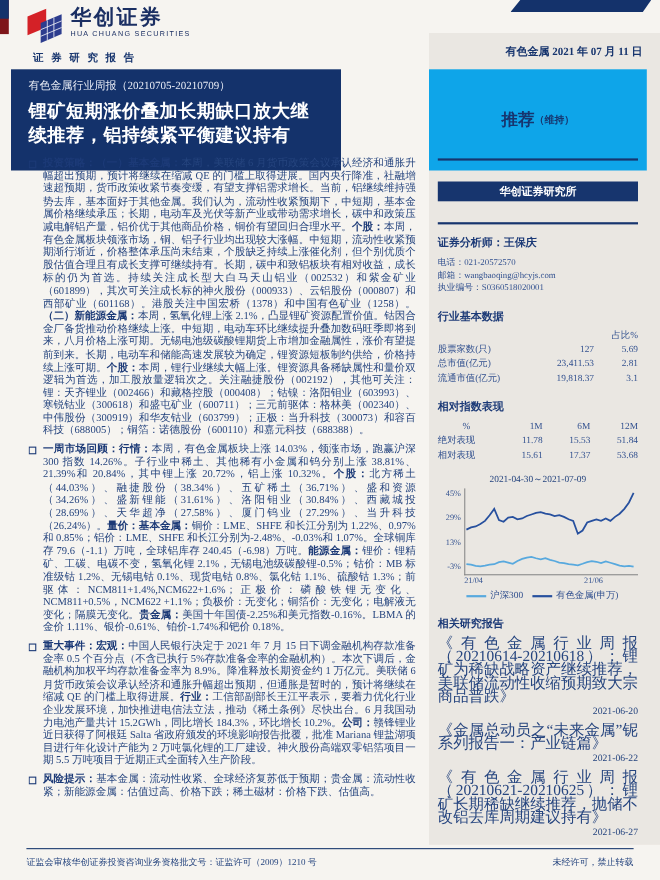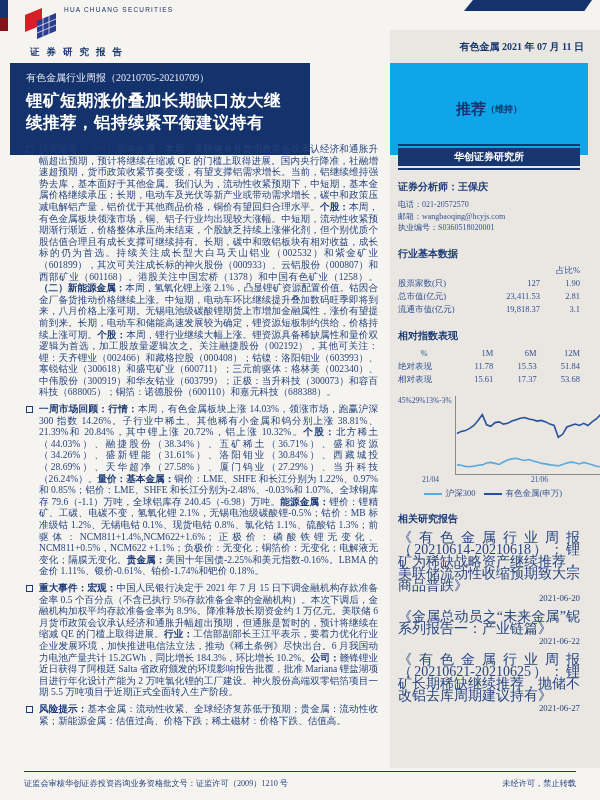--- a/index.html
+++ b/index.html
@@ -34,40 +34,40 @@
   .rating-word{font-size:15px;font-weight:bold;color:#17356e;}
   .rating-status{font-size:9px;font-weight:bold;color:#17356e;}
   
   .body-col{position:absolute;left:26px;top:143px;width:352px;height:624px;overflow:hidden;}
   .section{display:flex;margin-bottom:5px;}
   .bullet{flex:0 0 auto;width:5px;height:5px;border:1.5px solid #1c3a77;margin:3px 6px 0 0;}
   .para{flex:1 1 auto;font-size:9.6px;line-height:11.6px;text-align:justify;color:#26457f;}
   .bseg{font-weight:bold;color:#1c3a77;}
   
   .sidebar{position:absolute;left:398px;top:34px;width:182px;font-size:8.5px;color:#31508f;}
-  .institute{margin-top:110px;border-top:2px solid #17356e;border-bottom:2px solid #17356e;padding:2px 0;}
+  .institute{margin-top:110px;border-top:2px solid #17356e;border-bottom:2px solid #17356e;padding:19px 0;}
   .institute-bar{background:#17356e;color:#fff;font-weight:bold;font-size:10px;text-align:center;padding:2px 0;}
   .analyst-name{margin-top:10px;font-size:10px;font-weight:bold;color:#1c3a77;}
   .analyst-detail{margin-top:5px;line-height:11.5px;font-size:8px;}
   .sb-heading{margin-top:13px;font-size:10px;font-weight:bold;color:#1c3a77;}
   .pct-header{margin-top:4px;text-align:right;}
   .ind-row{display:flex;line-height:13px;}
   .ind-label{flex:1 1 auto;}
   .ind-val{flex:0 0 70px;text-align:right;}
   .ind-pct{flex:0 0 40px;text-align:right;}
   .idx-table{margin-top:4px;}
   .idx-row{display:flex;line-height:13px;}
   .idx-c0{flex:0 0 52px;}
   .idx-h0{flex:0 0 52px;text-align:center;}
   .idx-c{flex:1 1 0;text-align:right;}
   
   .chart{margin-top:10px;}
   .chart-title{text-align:center;font-size:8.5px;color:#26457f;margin-bottom:2px;}
   .chart-plot{display:flex;}
-  .chart-yticks{flex:0 0 24px;display:flex;flex-direction:row;justify-content:space-between;
+  .chart-yticks{flex:0 0 24px;display:flex;flex-direction:column;justify-content:space-between;
     text-align:right;font-size:7.5px;height:76px;padding-right:3px;box-sizing:border-box;}
   .chart-svg-wrap{flex:1 1 auto;border-left:1px solid #8a8a8a;border-bottom:1px solid #8a8a8a;}
   .chart-xticks{position:relative;height:11px;font-size:7.5px;margin-left:24px;}
   .xt1{position:absolute;left:0;}
   .xt2{position:absolute;left:69%;}
   .chart-legend{display:flex;justify-content:center;align-items:center;margin-top:2px;font-size:8.5px;}
   .legend-swatch{display:inline-block;width:18px;height:2px;margin:0 4px 0 8px;}
   
   .reports{margin-top:12px;}
   .report-item{margin-top:6px;}
@@ -90,20 +90,21 @@
   <div class="logo-row">
     <svg class="logo-cube" width="34" height="38" viewBox="0 0 34 38">
       <polygon points="1,9 18,2 18,19 1,26" fill="#d42127"></polygon>
       <polygon points="13,15 32,7 32,25 13,33" fill="#2c3c8e"></polygon>
       <line x1="13" y1="21" x2="32" y2="13" stroke="#ffffff" stroke-width="0.7"></line>
       <line x1="13" y1="27" x2="32" y2="19" stroke="#ffffff" stroke-width="0.7"></line>
       <line x1="19" y1="12.5" x2="19" y2="30.5" stroke="#ffffff" stroke-width="0.7"></line>
       <line x1="25" y1="10" x2="25" y2="28" stroke="#ffffff" stroke-width="0.7"></line>
     </svg>
     <div>
+      <div class="brand-cn">华创证券</div>
       <div class="brand-en">HUA CHUANG SECURITIES</div>
     </div>
   </div>
   <div class="report-type">证券研究报告</div>
   <div class="ribbon"></div>
   <div class="industry-date">有色金属 2021 年 07 月 11 日</div>
 </div>
 
 <div class="title-banner">
   <div class="title-series">有色金属行业周报（20210705-20210709）</div>
@@ -143,21 +144,21 @@
     <div>邮箱：wangbaoqing@hcyjs.com</div>
     <div>执业编号：S0360518020001</div>
   </div>
 
   <div class="sb-heading">行业基本数据</div>
   <div class="pct-header">占比%</div>
   <div>
     <div class="ind-row">
       <span class="ind-label">股票家数(只)</span>
       <span class="ind-val">127</span>
-      <span class="ind-pct">1.90</span>
+      <span class="ind-pct">5.69</span>
     </div>
     <div class="ind-row">
       <span class="ind-label">总市值(亿元)</span>
       <span class="ind-val">23,411.53</span>
       <span class="ind-pct">2.81</span>
     </div>
     <div class="ind-row">
       <span class="ind-label">流通市值(亿元)</span>
       <span class="ind-val">19,818.37</span>
       <span class="ind-pct">3.1</span>
@@ -180,20 +181,21 @@
     </div>
     <div class="idx-row">
       <span class="idx-c0">相对表现</span>
       <span class="idx-c">15.61</span>
       <span class="idx-c">17.37</span>
       <span class="idx-c">53.68</span>
     </div>
   </div>
 
   <div class="chart">
+    <div class="chart-title">2021-04-30～2021-07-09</div>
     <div class="chart-plot">
       <div class="chart-yticks">
         <span>45%</span>
         <span>29%</span>
         <span>13%</span>
         <span>-3%</span>
       </div>
       <div class="chart-svg-wrap">
         <svg id="chart-svg" width="157" height="76" viewBox="0 0 157 76">
             <polyline points="1.0,68.9 5.2,69.3 9.4,70.4 13.7,70.8 17.9,70.1 22.1,69.3 26.3,68.9 30.6,67.0 34.8,66.4 39.0,67.4 43.2,68.5 47.4,66.0 51.7,64.1 55.9,62.9 60.1,62.3 64.3,63.5 68.6,64.5 72.8,63.5 77.0,65.0 81.2,66.0 85.4,67.4 89.7,67.9 93.9,68.9 98.1,69.3 102.3,69.9 106.6,68.5 110.8,67.0 115.0,66.1 119.2,66.7 123.4,67.9 127.7,66.4 131.9,67.6 136.1,68.8 140.3,70.2 144.6,70.8 148.8,70.4 153.0,71.1" fill="none" stroke="#58a9de" stroke-width="1.6"></polyline>

